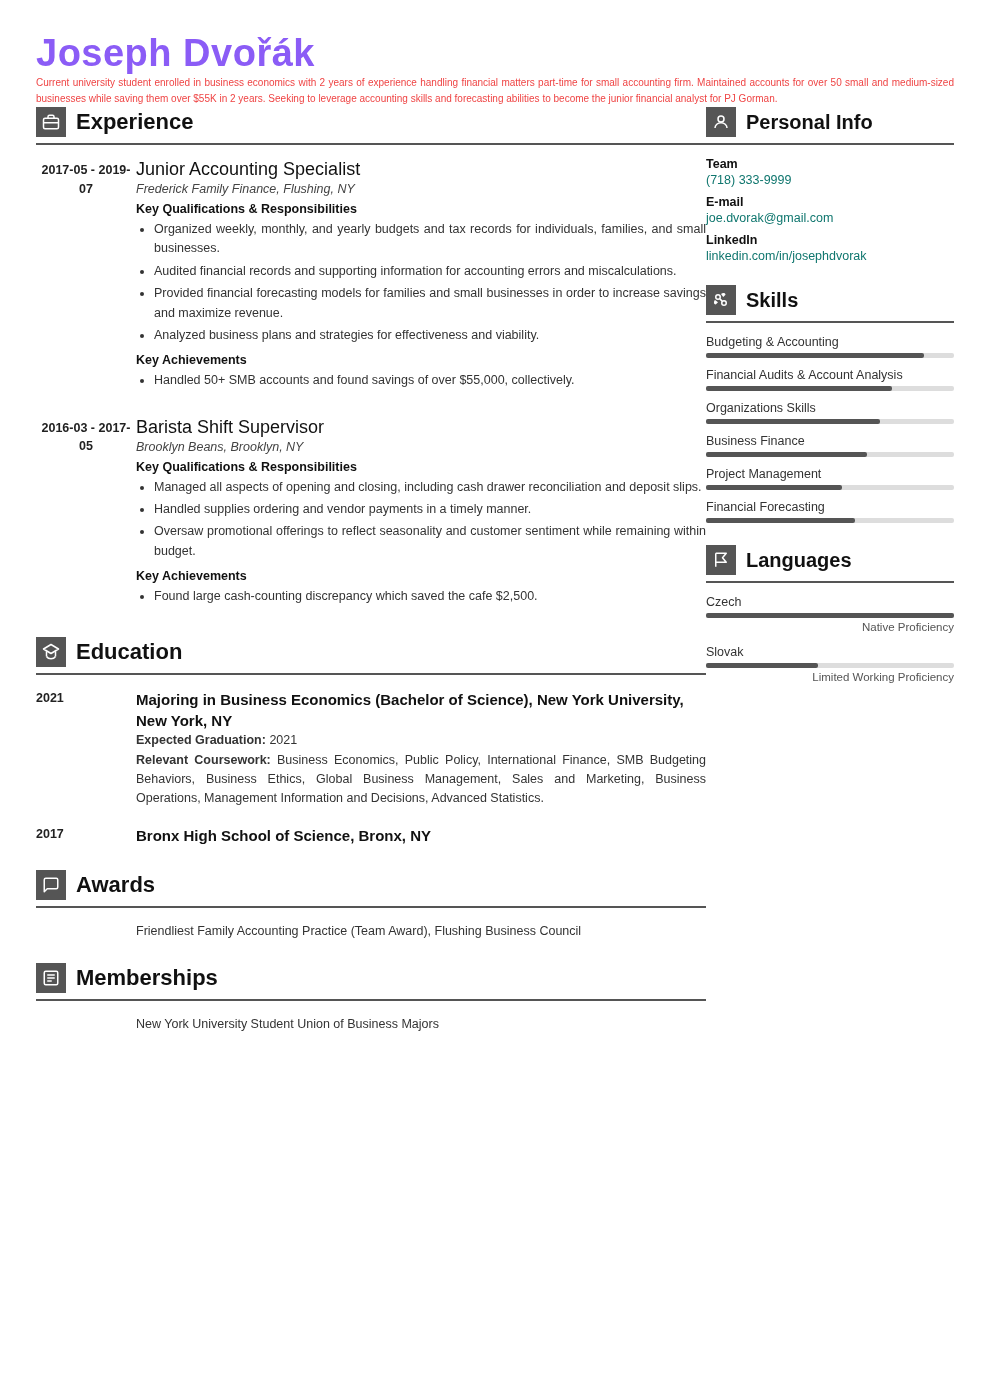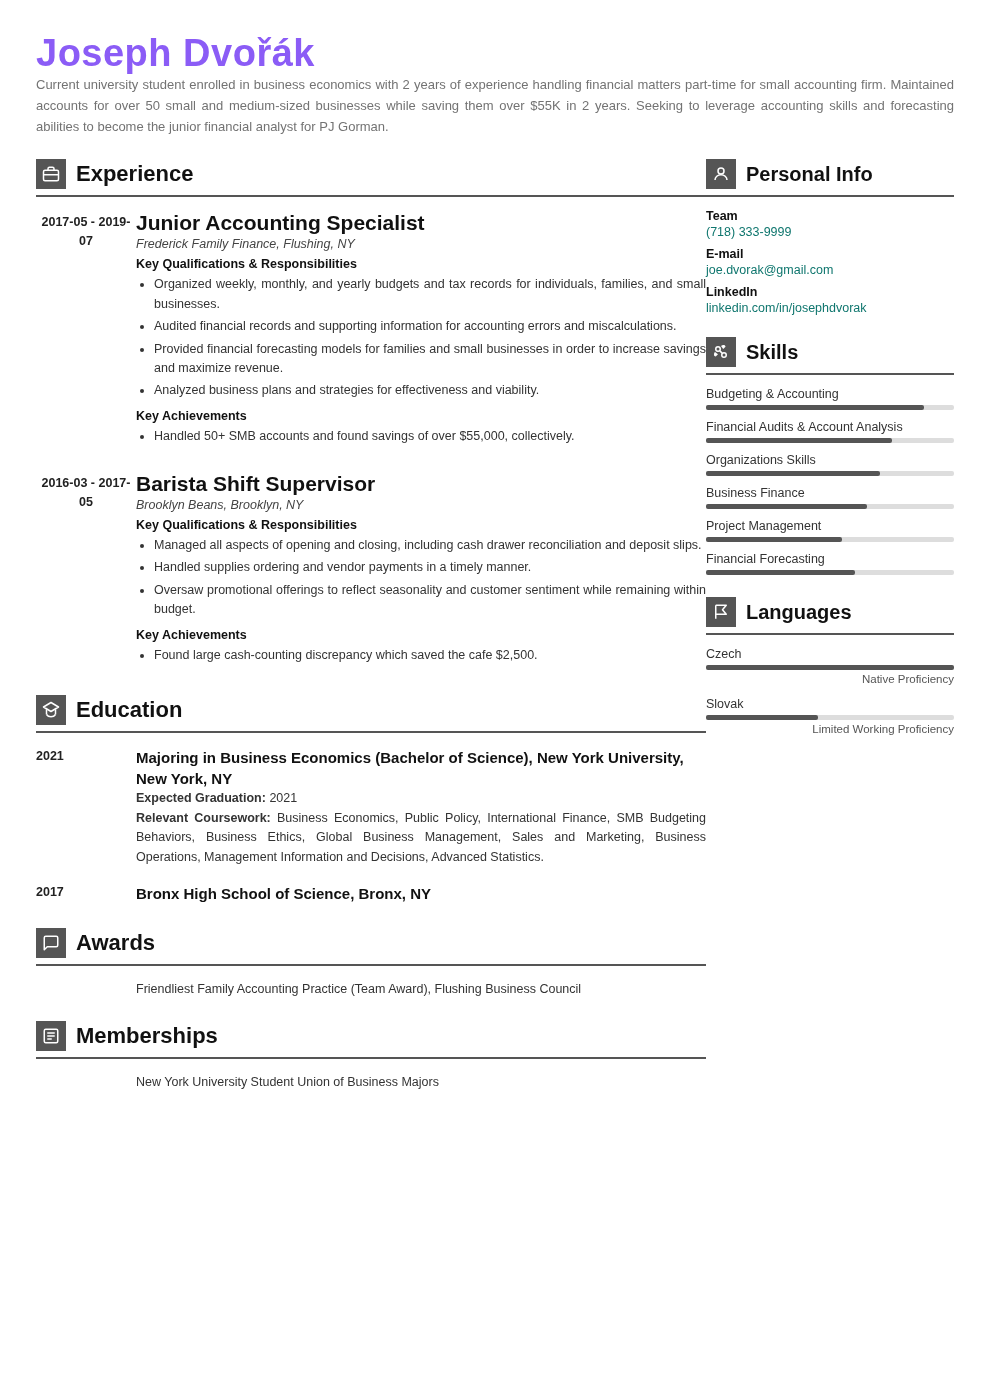--- a/index.html
+++ b/index.html
@@ -13,24 +13,23 @@
       padding: 32px 36px 32px 36px;
     }
     .name-title {
       font-size: 38px;
       font-weight: 900;
       color: #8b5cf6;
       margin-bottom: 0;
       letter-spacing: 0.5px;
     }
     .summary {
-      font-size: 13px;
-      color: #737373;
+      font-size: 10px;
+      color: #ef4444;
       line-height: 1.6;
-      margin-bottom: 22px;
       text-align: justify;
     }
     .main-layout {
       display: flex;
     }
     .left-col {
       flex: 1 1 0;
       min-width: 0;
     }
     .right-col {
@@ -77,22 +76,22 @@
       color: #222;
       padding-top: 2px;
       line-height: 1.5;
       text-align: center;
     }
     .exp-content {
       flex: 1;
       min-width: 0;
     }
     .exp-job-title {
-      font-size: 21px;
-      font-weight: 700;
+      font-size: 18px;
+      font-weight: 400;
       color: #111;
       margin-bottom: 2px;
     }
     .exp-company {
       font-style: italic;
       font-size: 12.5px;
       color: #444;
       margin-bottom: 6px;
     }
     .exp-subsection-title {

